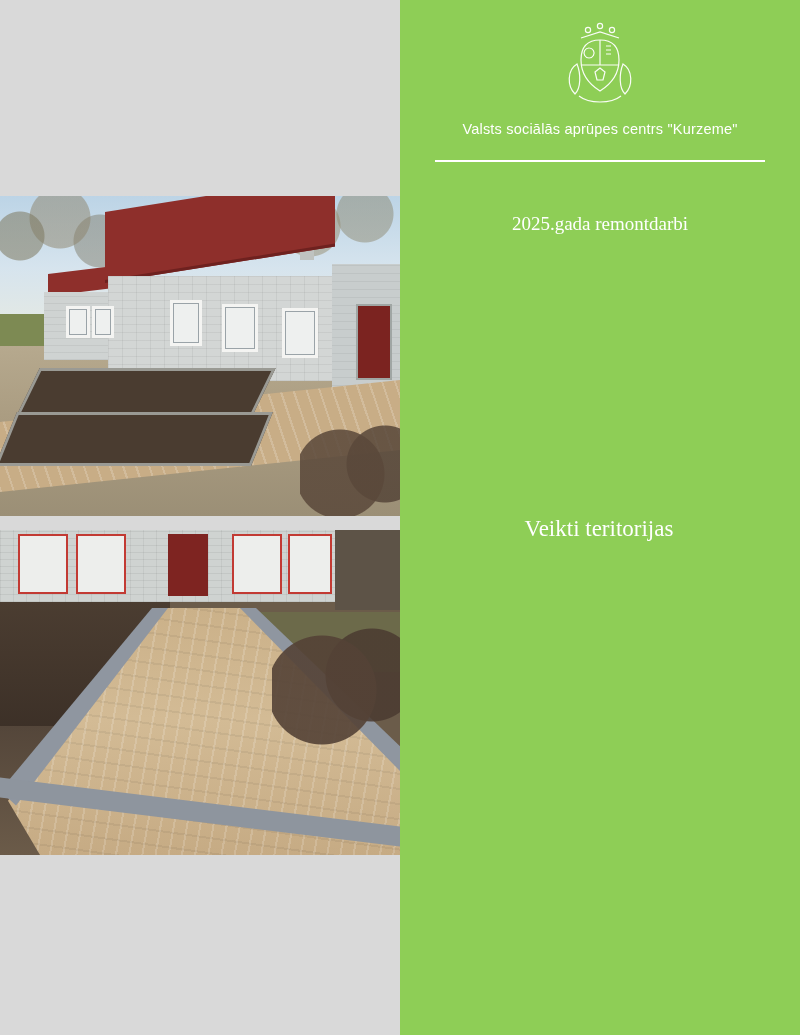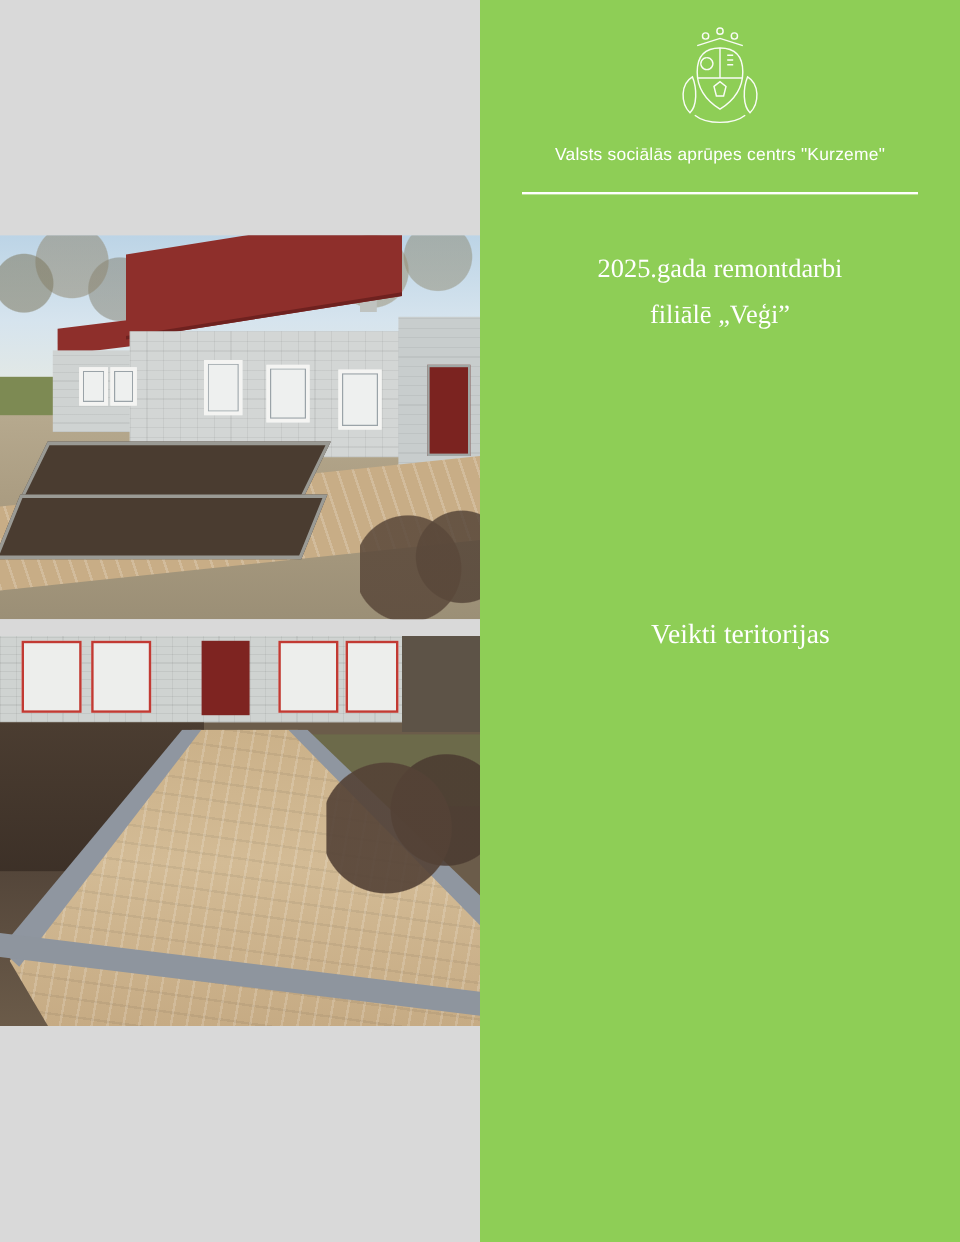--- a/index.html
+++ b/index.html
@@ -297,26 +297,26 @@
     background: #ffffff;
   }
   .main-title {
     position: absolute;
     left: 20px;
     top: 205px;
     width: 360px;
     text-align: center;
     color: #ffffff;
     font-family: "Liberation Serif", serif;
-    font-size: 22px;
+    font-size: 19px;
     line-height: 38px;
   }
   .subtitle {
     position: absolute;
-    left: 42px;
+    left: 24px;
     top: 508px;
     width: 350px;
     text-align: center;
     color: #ffffff;
     font-family: "Liberation Serif", serif;
     font-size: 23px;
     line-height: 42px;
   }
 </style>
 </head>
@@ -392,21 +392,20 @@
         </g>
       </svg>
     </div>
 
     <div class="org-name">Valsts sociālās aprūpes centrs "Kurzeme"</div>
 
     <div class="divider"></div>
 
     <div class="main-title">
       <div>2025.gada remontdarbi</div>
-      <div>filiālē „Veģi”</div>
     </div>
 
     <div class="subtitle">
       <div>Veikti teritorijas</div>
     </div>
 
   </div>
 
 </div>
 

